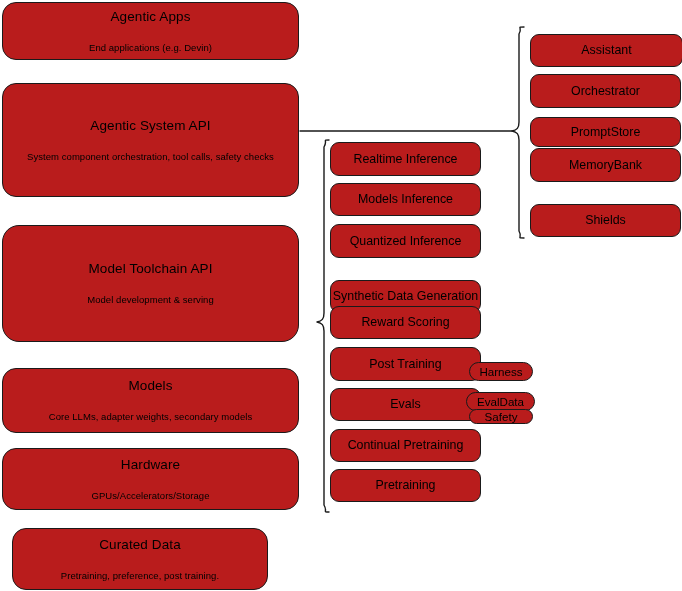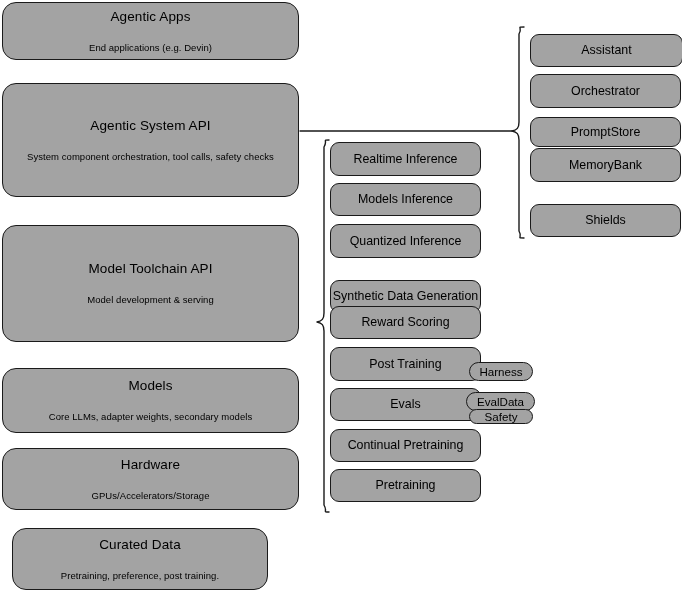--- a/index.html
+++ b/index.html
@@ -12,21 +12,21 @@
     width: 682px;
     height: 591px;
     background: #ffffff;
     font-family: "Liberation Sans", sans-serif;
     overflow: hidden;
   }
   .node {
     position: absolute;
     box-sizing: border-box;
     border: 1.4px solid #1a1a1a;
-    background: #a3a3a3;
+    background: #b91c1c;
     display: flex;
     flex-direction: column;
     align-items: center;
     justify-content: center;
     text-align: center;
     color: #000000;
     z-index: 3;
   }
   
   .layer {
@@ -108,21 +108,21 @@
   <div class="node layer" style="left:2px; top:2px; width:297px; height:58px;">
     <div class="title">Agentic Apps</div>
     <div class="subtitle">End applications (e.g. Devin)</div>
   </div>
 
   <div class="node layer" style="left:2px; top:83px; width:297px; height:114px;">
     <div class="title">Agentic System API</div>
     <div class="subtitle">System component orchestration, tool calls, safety checks</div>
   </div>
 
-  <div class="node layer" style="left:2px; top:225px; width:297px; height:117px;">
+  <div class="node layer" style="left:2px; top:225px; width:297px; height:117px;border-radius:17px;">
     <div class="title">Model Toolchain API</div>
     <div class="subtitle">Model development &amp; serving</div>
   </div>
 
   <div class="node layer" style="left:2px; top:368px; width:297px; height:65px;">
     <div class="title">Models</div>
     <div class="subtitle">Core LLMs, adapter weights, secondary models</div>
   </div>
 
   <div class="node layer" style="left:2px; top:448px; width:297px; height:62px;">

